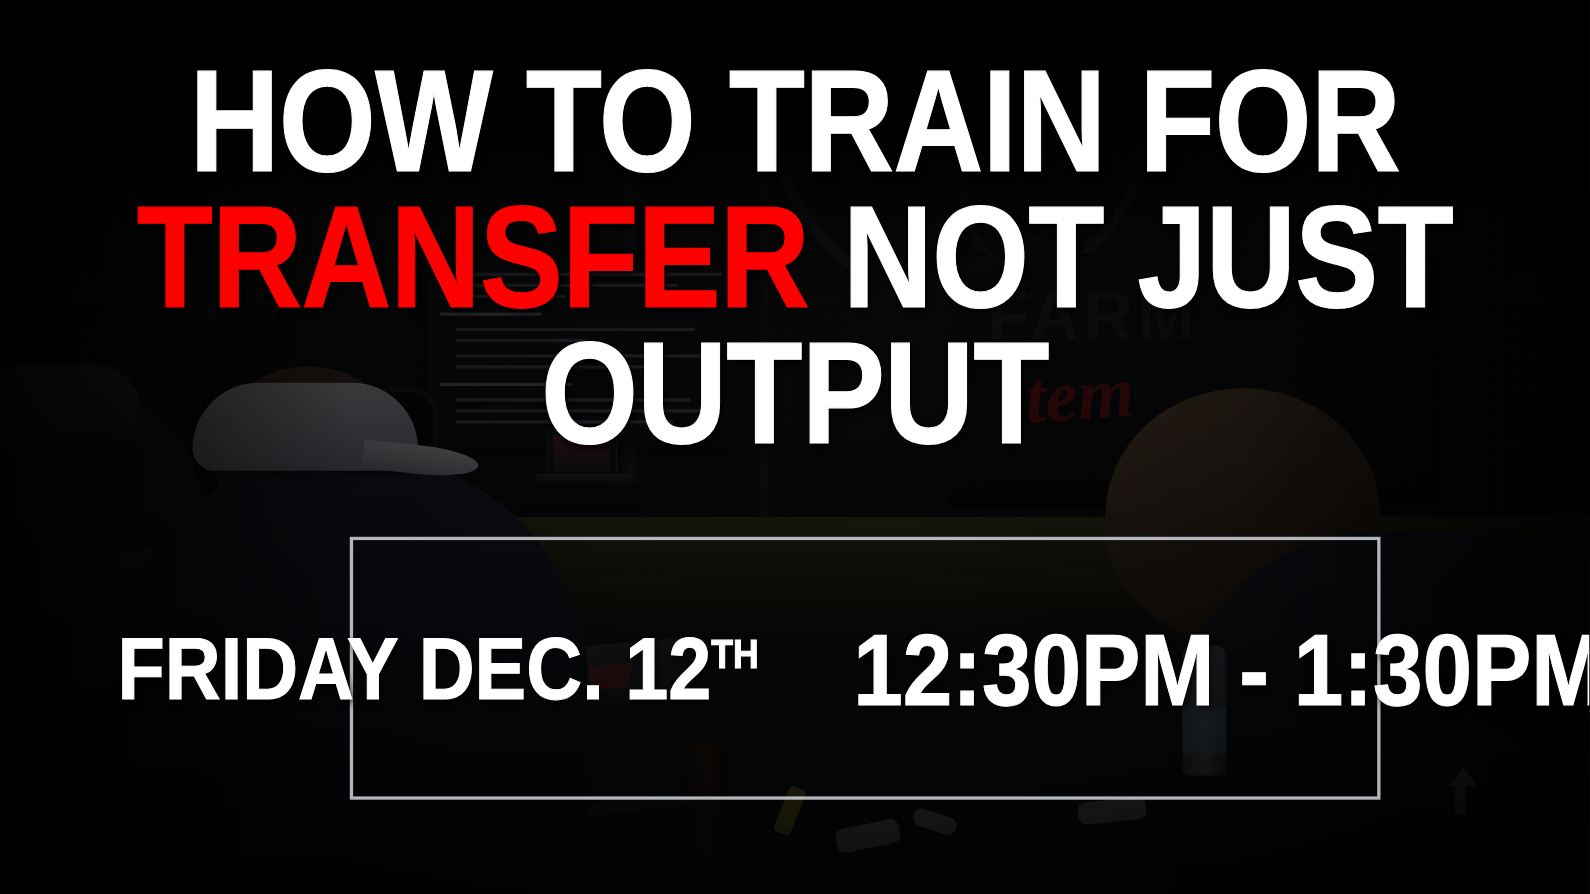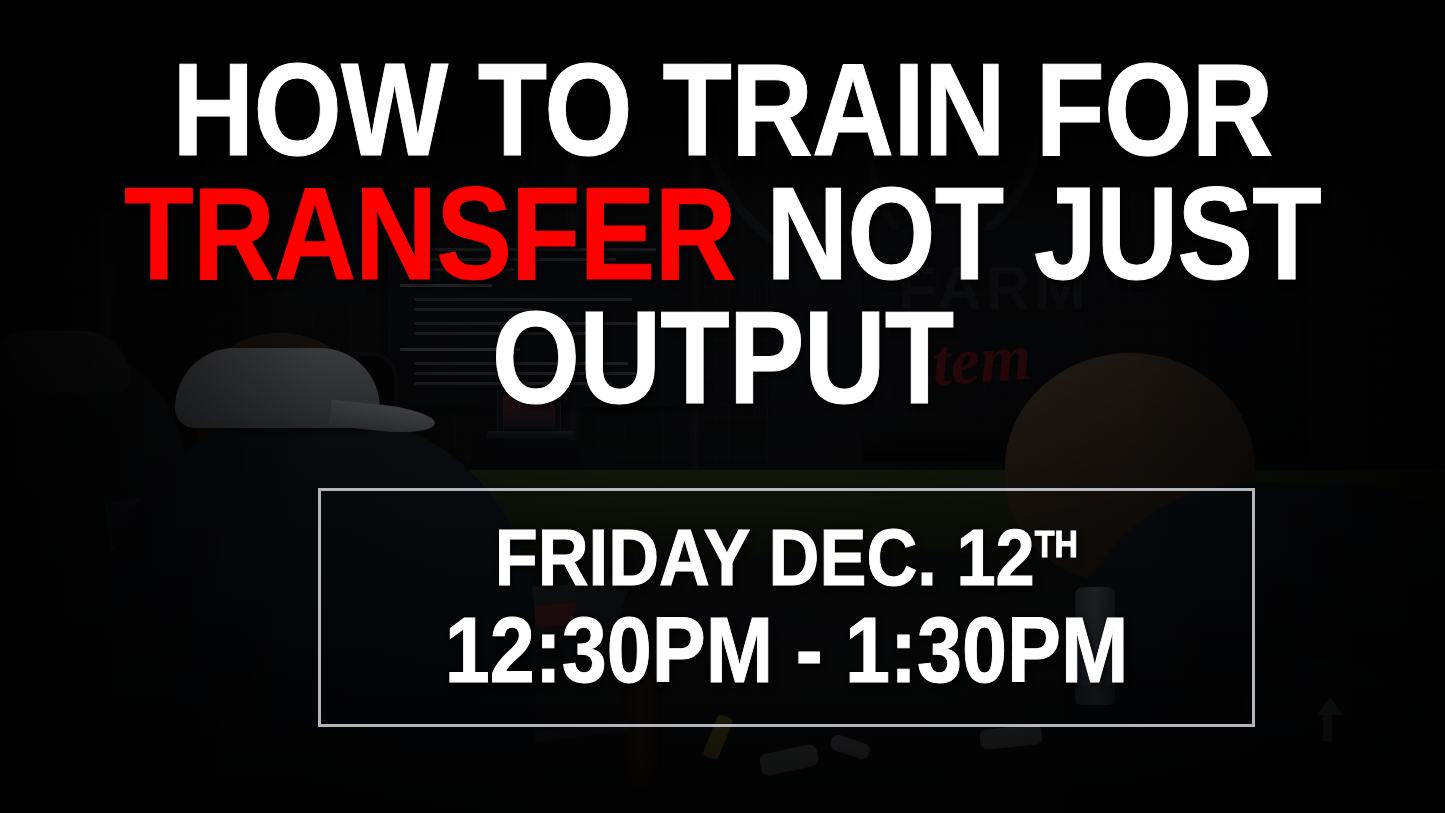--- a/index.html
+++ b/index.html
@@ -323,21 +323,21 @@
 
   
   .datebox {
     position: absolute;
     left: 318px; top: 488px;
     width: 937px; height: 239px;
     box-sizing: border-box;
     border: 3px solid rgba(222,226,234,0.80);
     z-index: 30;
     display: flex;
-    flex-direction: column;
+    flex-direction: row;
     align-items: center;
     justify-content: center;
   }
   .datebox-line {
     font-family: "Liberation Sans Narrow", "Liberation Sans", sans-serif;
     font-weight: 700;
     font-size: 84px;
     line-height: 1.02;
     letter-spacing: 0px;
     color: #ffffff;

